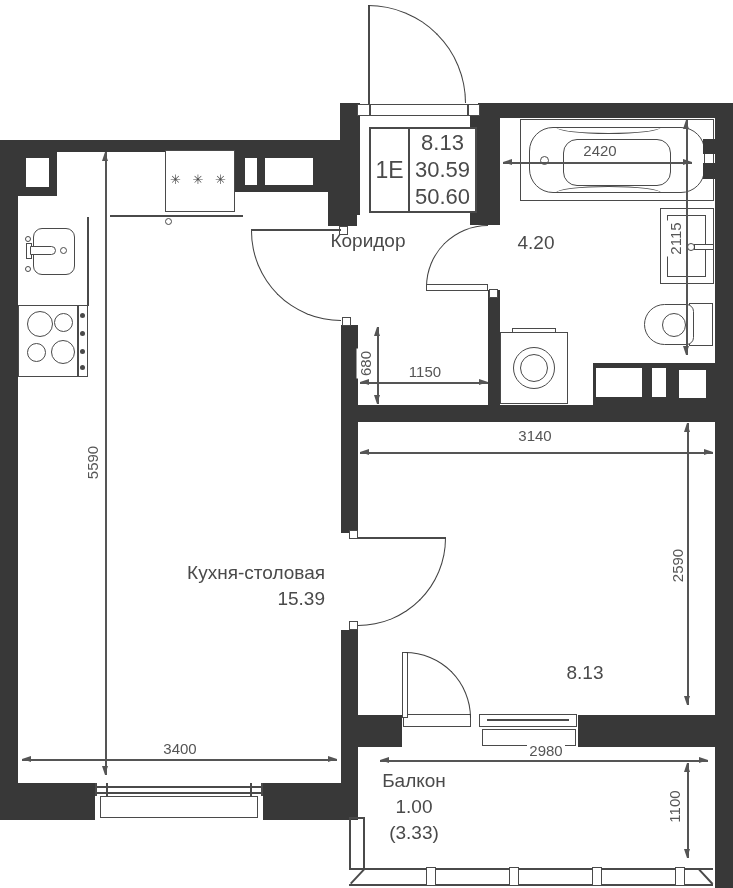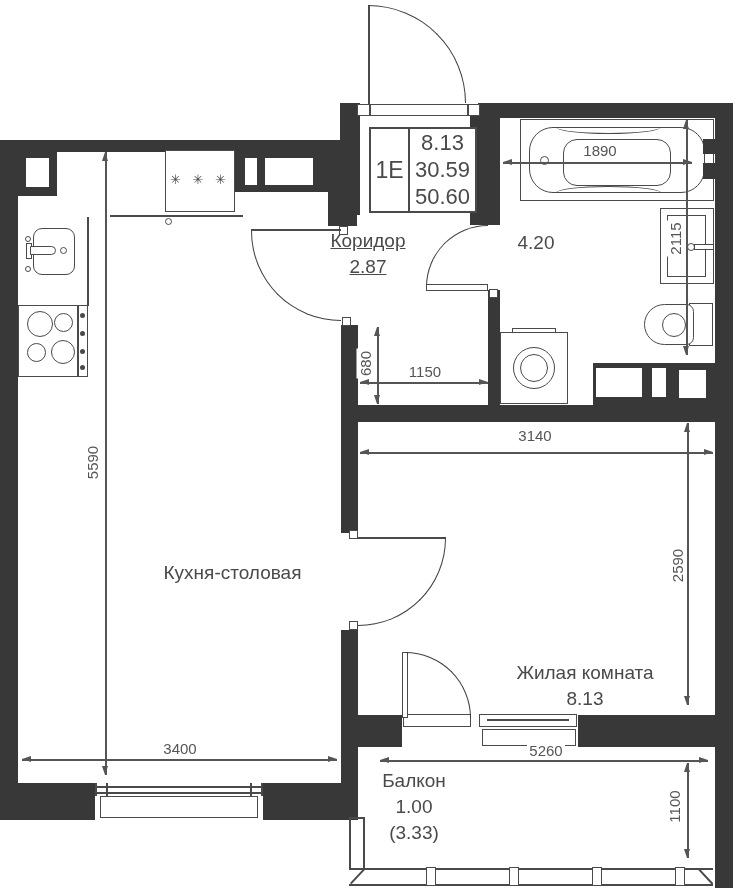--- a/index.html
+++ b/index.html
@@ -165,49 +165,48 @@
 
   <div id="titleblock">
     <div class="cell-l">1Е</div>
     <div class="cell-r">
       <span>8.13</span>
       <span>30.59</span>
       <span>50.60</span>
     </div>
   </div>
 
-  <div class="roomlabel" style="left:298px;top:228px;width:140px;text-decoration:underline;">
+  <div class="roomlabel" style="left:298px;top:228px;width:140px;">
     <div>Коридор</div>
-    <div>2.87</div>
   </div>
   <div class="roomlabel" style="left:466px;top:230px;width:140px;">
     <div>4.20</div>
   </div>
-  <div class="roomlabel" style="left:140px;top:560px;width:185px;">
+  <div class="roomlabel" style="left:140px;top:560px;width:185px;text-align:right;">
     <div>Кухня-столовая</div>
+    <div>15.39</div>
   </div>
   <div class="roomlabel" style="left:495px;top:660px;width:180px;">
-    <div>Жилая комната</div>
     <div>8.13</div>
   </div>
   <div class="roomlabel" style="left:368px;top:768px;width:92px;">
     <div>Балкон</div>
     <div>1.00</div>
     <div>(3.33)</div>
   </div>
 
   <div class="dimline" style="left:105px;top:152px;width:1.5px;height:623px;"></div>
   <div class="arr arr-u" style="left:102px;top:152px;"></div>
   <div class="arr arr-d" style="left:102px;top:766px;"></div>
   <div class="dimtext vert" style="left:62px;top:455px;width:60px;">5590</div>
 
   <div class="dimline" style="left:503px;top:162px;width:189px;height:1.5px;"></div>
   <div class="arr arr-l" style="left:503px;top:159px;"></div>
   <div class="arr arr-r" style="left:683px;top:159px;"></div>
-  <div class="dimtext" style="left:567px;top:143px;width:66px;"><span class="wbg">1890</span></div>
+  <div class="dimtext" style="left:567px;top:143px;width:66px;"><span class="wbg">2420</span></div>
 
   <div class="dimline" style="left:686px;top:120px;width:1.5px;height:235px;"></div>
   <div class="arr arr-u" style="left:683px;top:120px;"></div>
   <div class="arr arr-d" style="left:683px;top:346px;"></div>
   <div class="dimtext vert" style="left:645px;top:231px;width:60px;"><span class="wbg">2115</span></div>
 
   <div class="dimline" style="left:377px;top:327px;width:1.5px;height:77px;"></div>
   <div class="arr arr-u" style="left:374px;top:327px;"></div>
   <div class="arr arr-d" style="left:374px;top:395px;"></div>
   <div class="dimtext vert" style="left:340px;top:356px;width:50px;"><span class="wbg">680</span></div>
@@ -228,20 +227,20 @@
   <div class="dimtext vert" style="left:647px;top:558px;width:60px;">2590</div>
 
   <div class="dimline" style="left:22px;top:759px;width:315px;height:1.5px;"></div>
   <div class="arr arr-l" style="left:22px;top:756px;"></div>
   <div class="arr arr-r" style="left:328px;top:756px;"></div>
   <div class="dimtext" style="left:150px;top:741px;width:60px;">3400</div>
 
   <div class="dimline" style="left:380px;top:760px;width:328px;height:1.5px;"></div>
   <div class="arr arr-l" style="left:380px;top:757px;"></div>
   <div class="arr arr-r" style="left:699px;top:757px;"></div>
-  <div class="dimtext" style="left:513px;top:743px;width:66px;"><span class="wbg">5260</span></div>
+  <div class="dimtext" style="left:513px;top:743px;width:66px;"><span class="wbg">2980</span></div>
 
   <div class="dimline" style="left:687px;top:763px;width:1.5px;height:95px;"></div>
   <div class="arr arr-u" style="left:684px;top:763px;"></div>
   <div class="arr arr-d" style="left:684px;top:849px;"></div>
   <div class="dimtext vert" style="left:644px;top:799px;width:60px;">1100</div>
 
 </div>
 
 </body></html>

